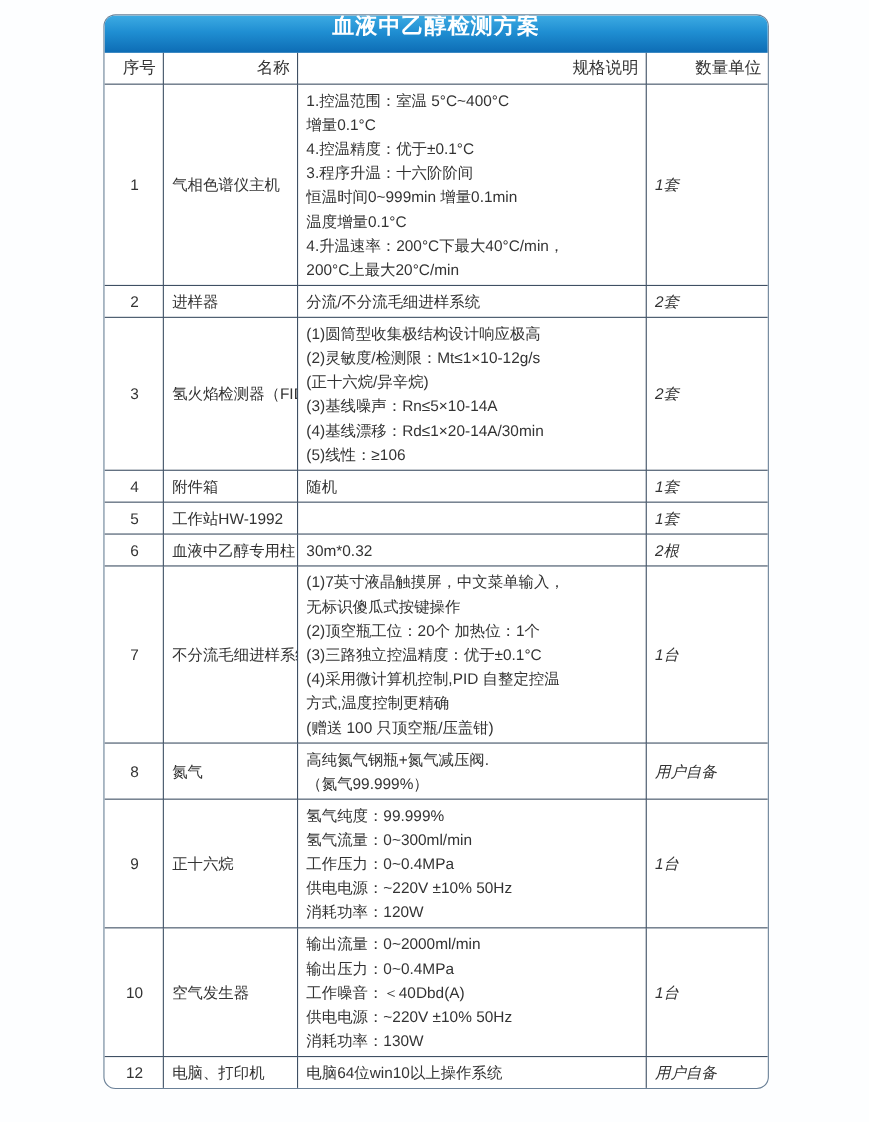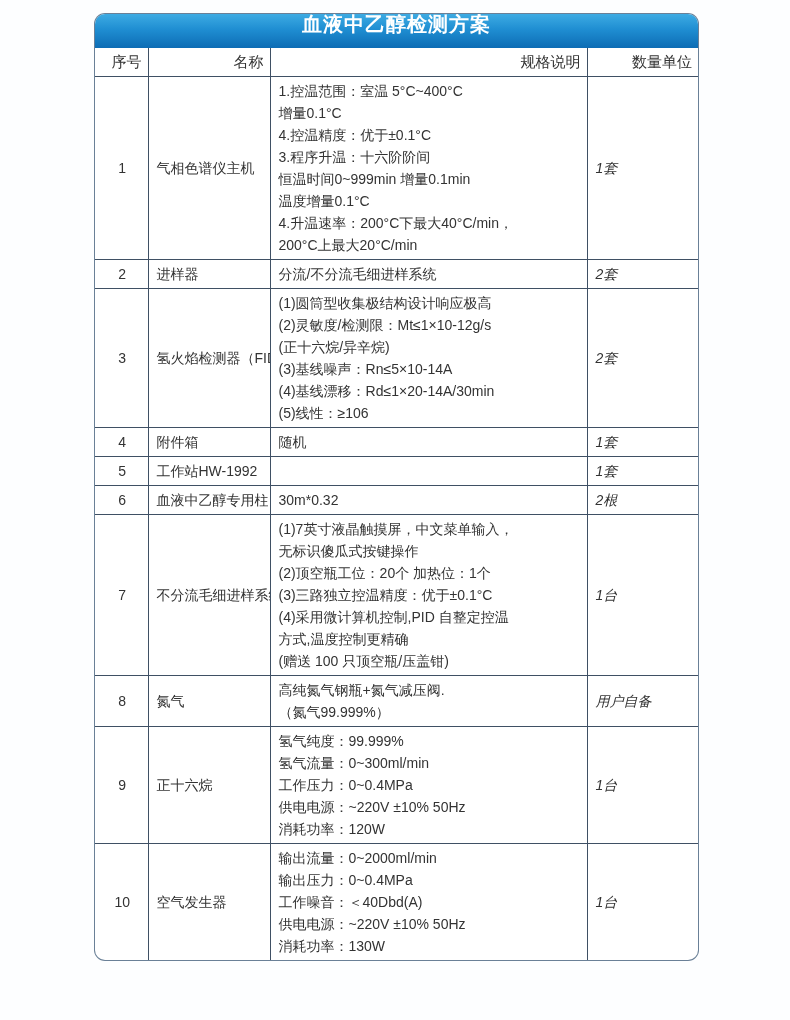--- a/index.html
+++ b/index.html
@@ -222,16 +222,24 @@
           <div class="spec-line">输出流量：0~2000ml/min</div>
           <div class="spec-line">输出压力：0~0.4MPa</div>
           <div class="spec-line">工作噪音：＜40Dbd(A)</div>
           <div class="spec-line">供电电源：~220V ±10% 50Hz</div>
           <div class="spec-line">消耗功率：130W</div>
         </td>
         <td class="c-qty">1台</td>
       </tr>
 
 
+      <tr>
+        <td class="c-no">12</td>
+        <td class="c-name">电脑、打印机</td>
+        <td class="c-spec">
+          <div class="spec-line">电脑64位win10以上操作系统</div>
+        </td>
+        <td class="c-qty">用户自备</td>
+      </tr>
 
     </tbody>
   </table>
 </div>
 
 </body></html>

